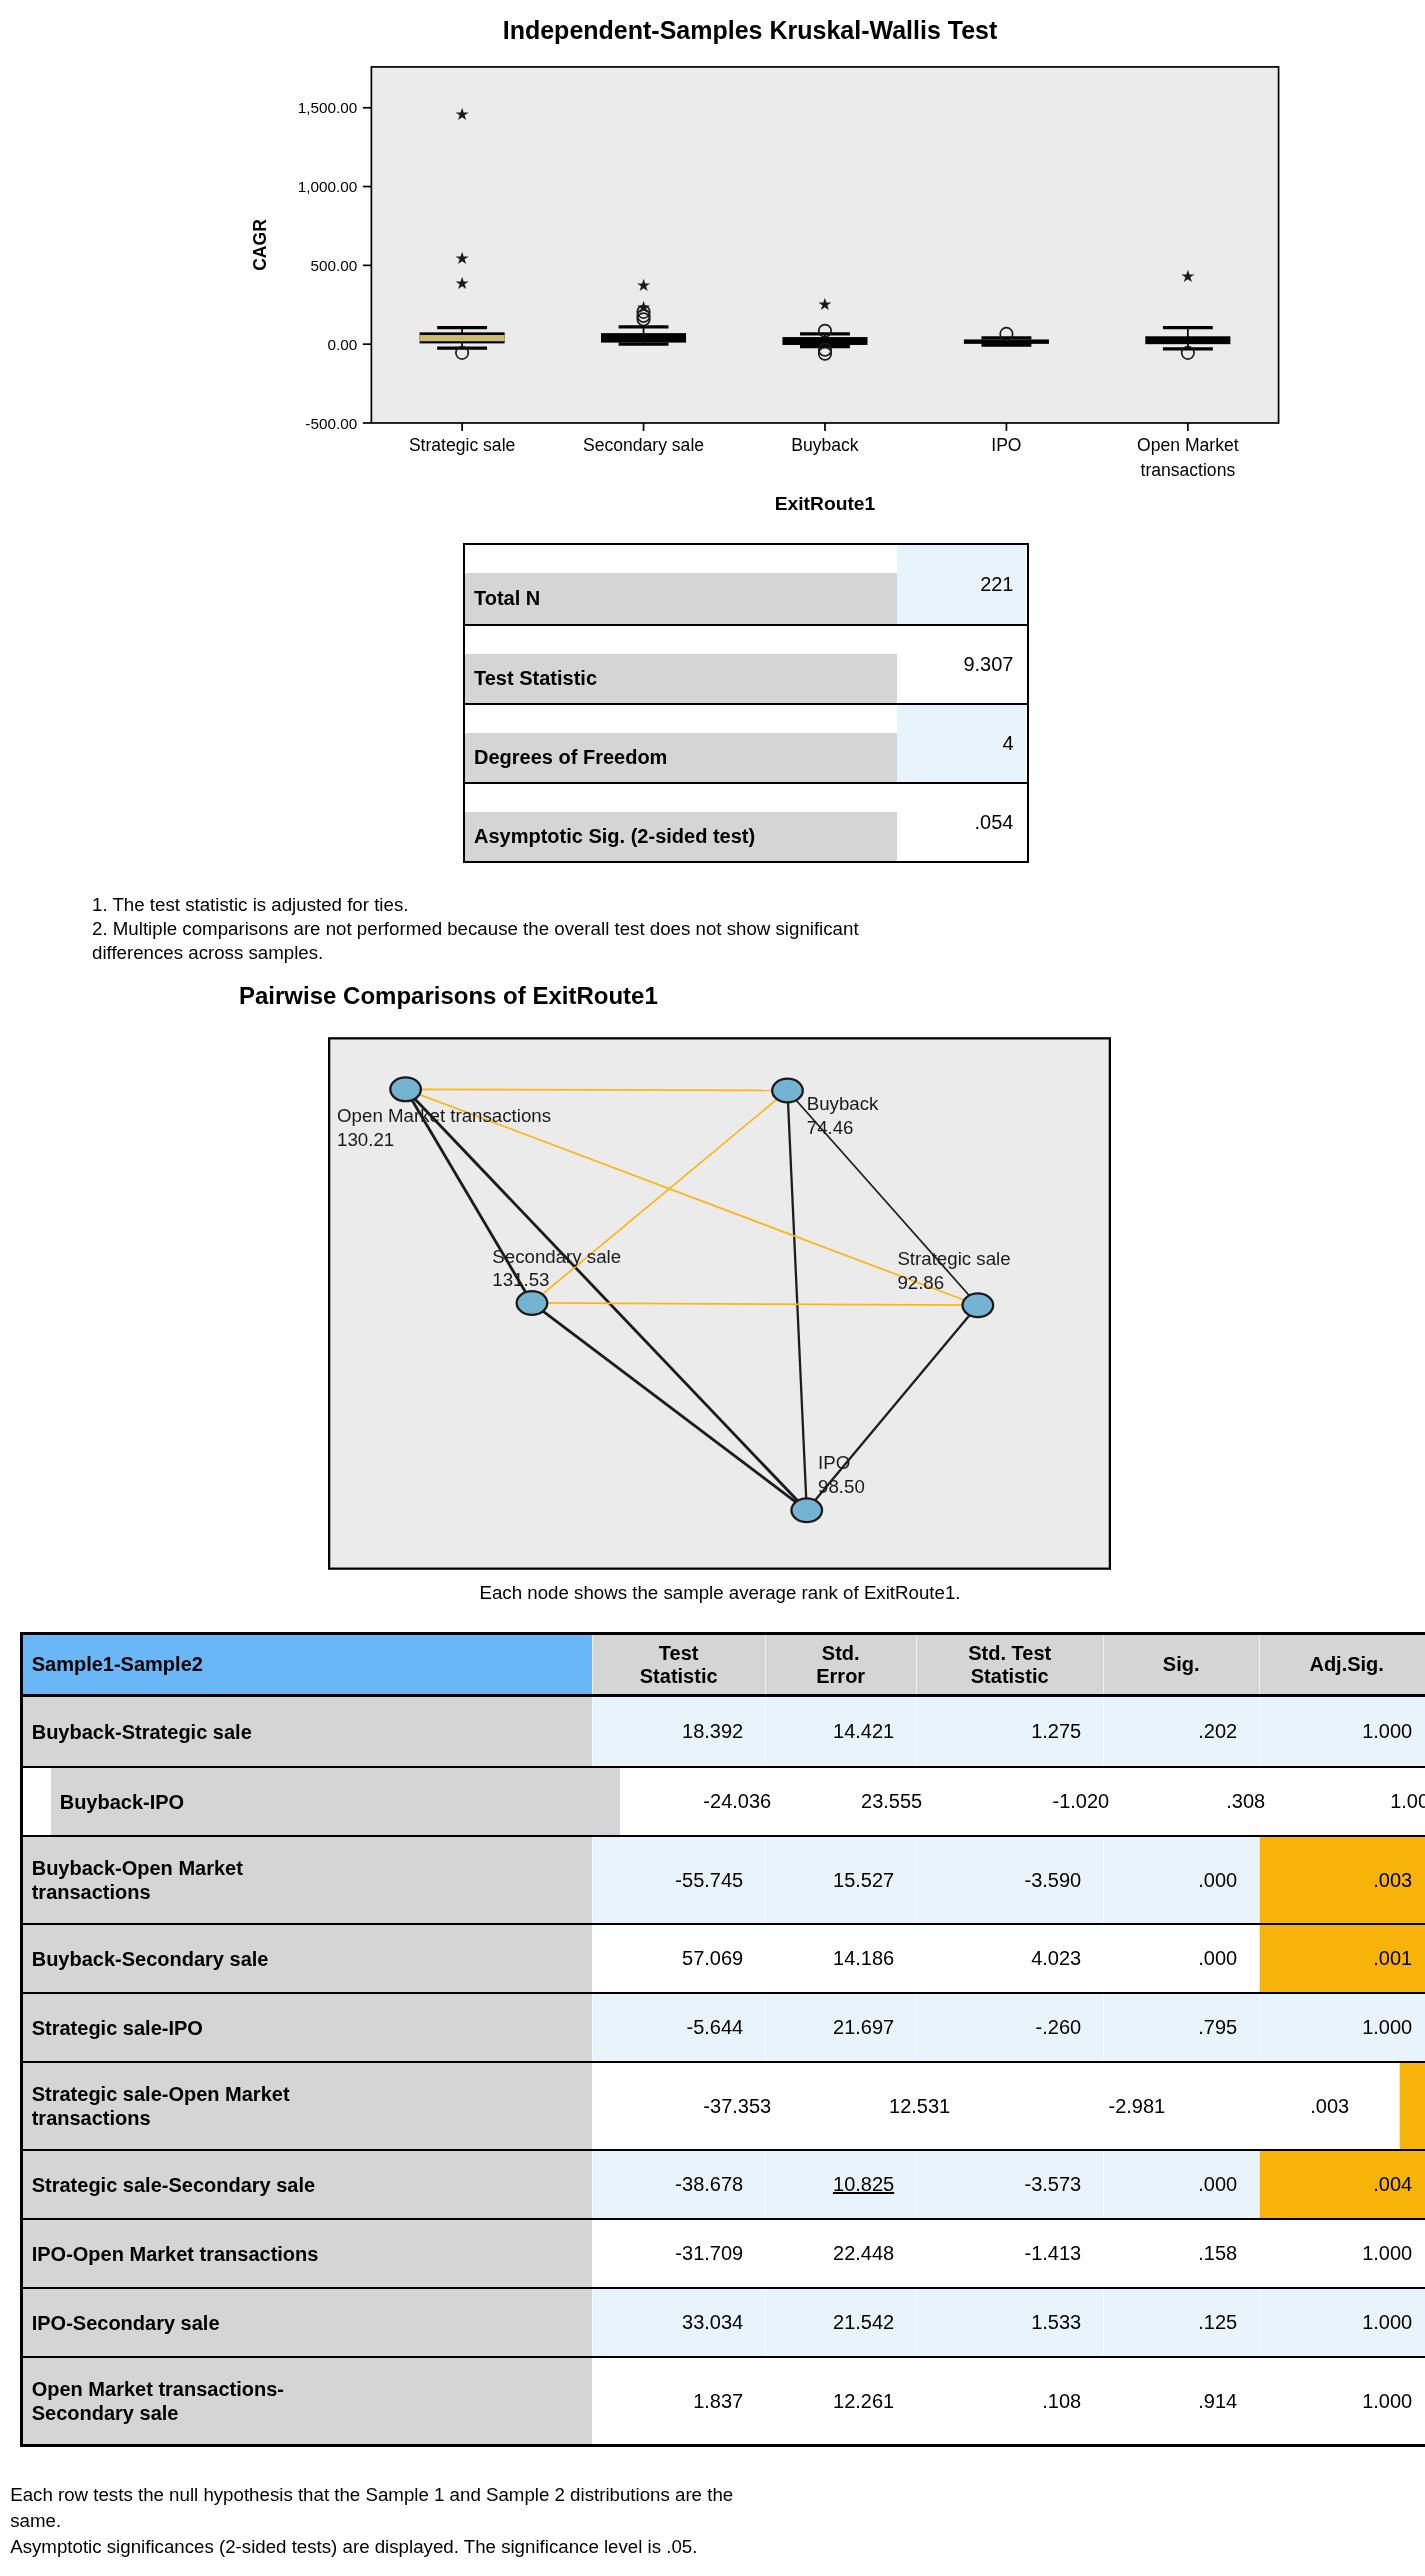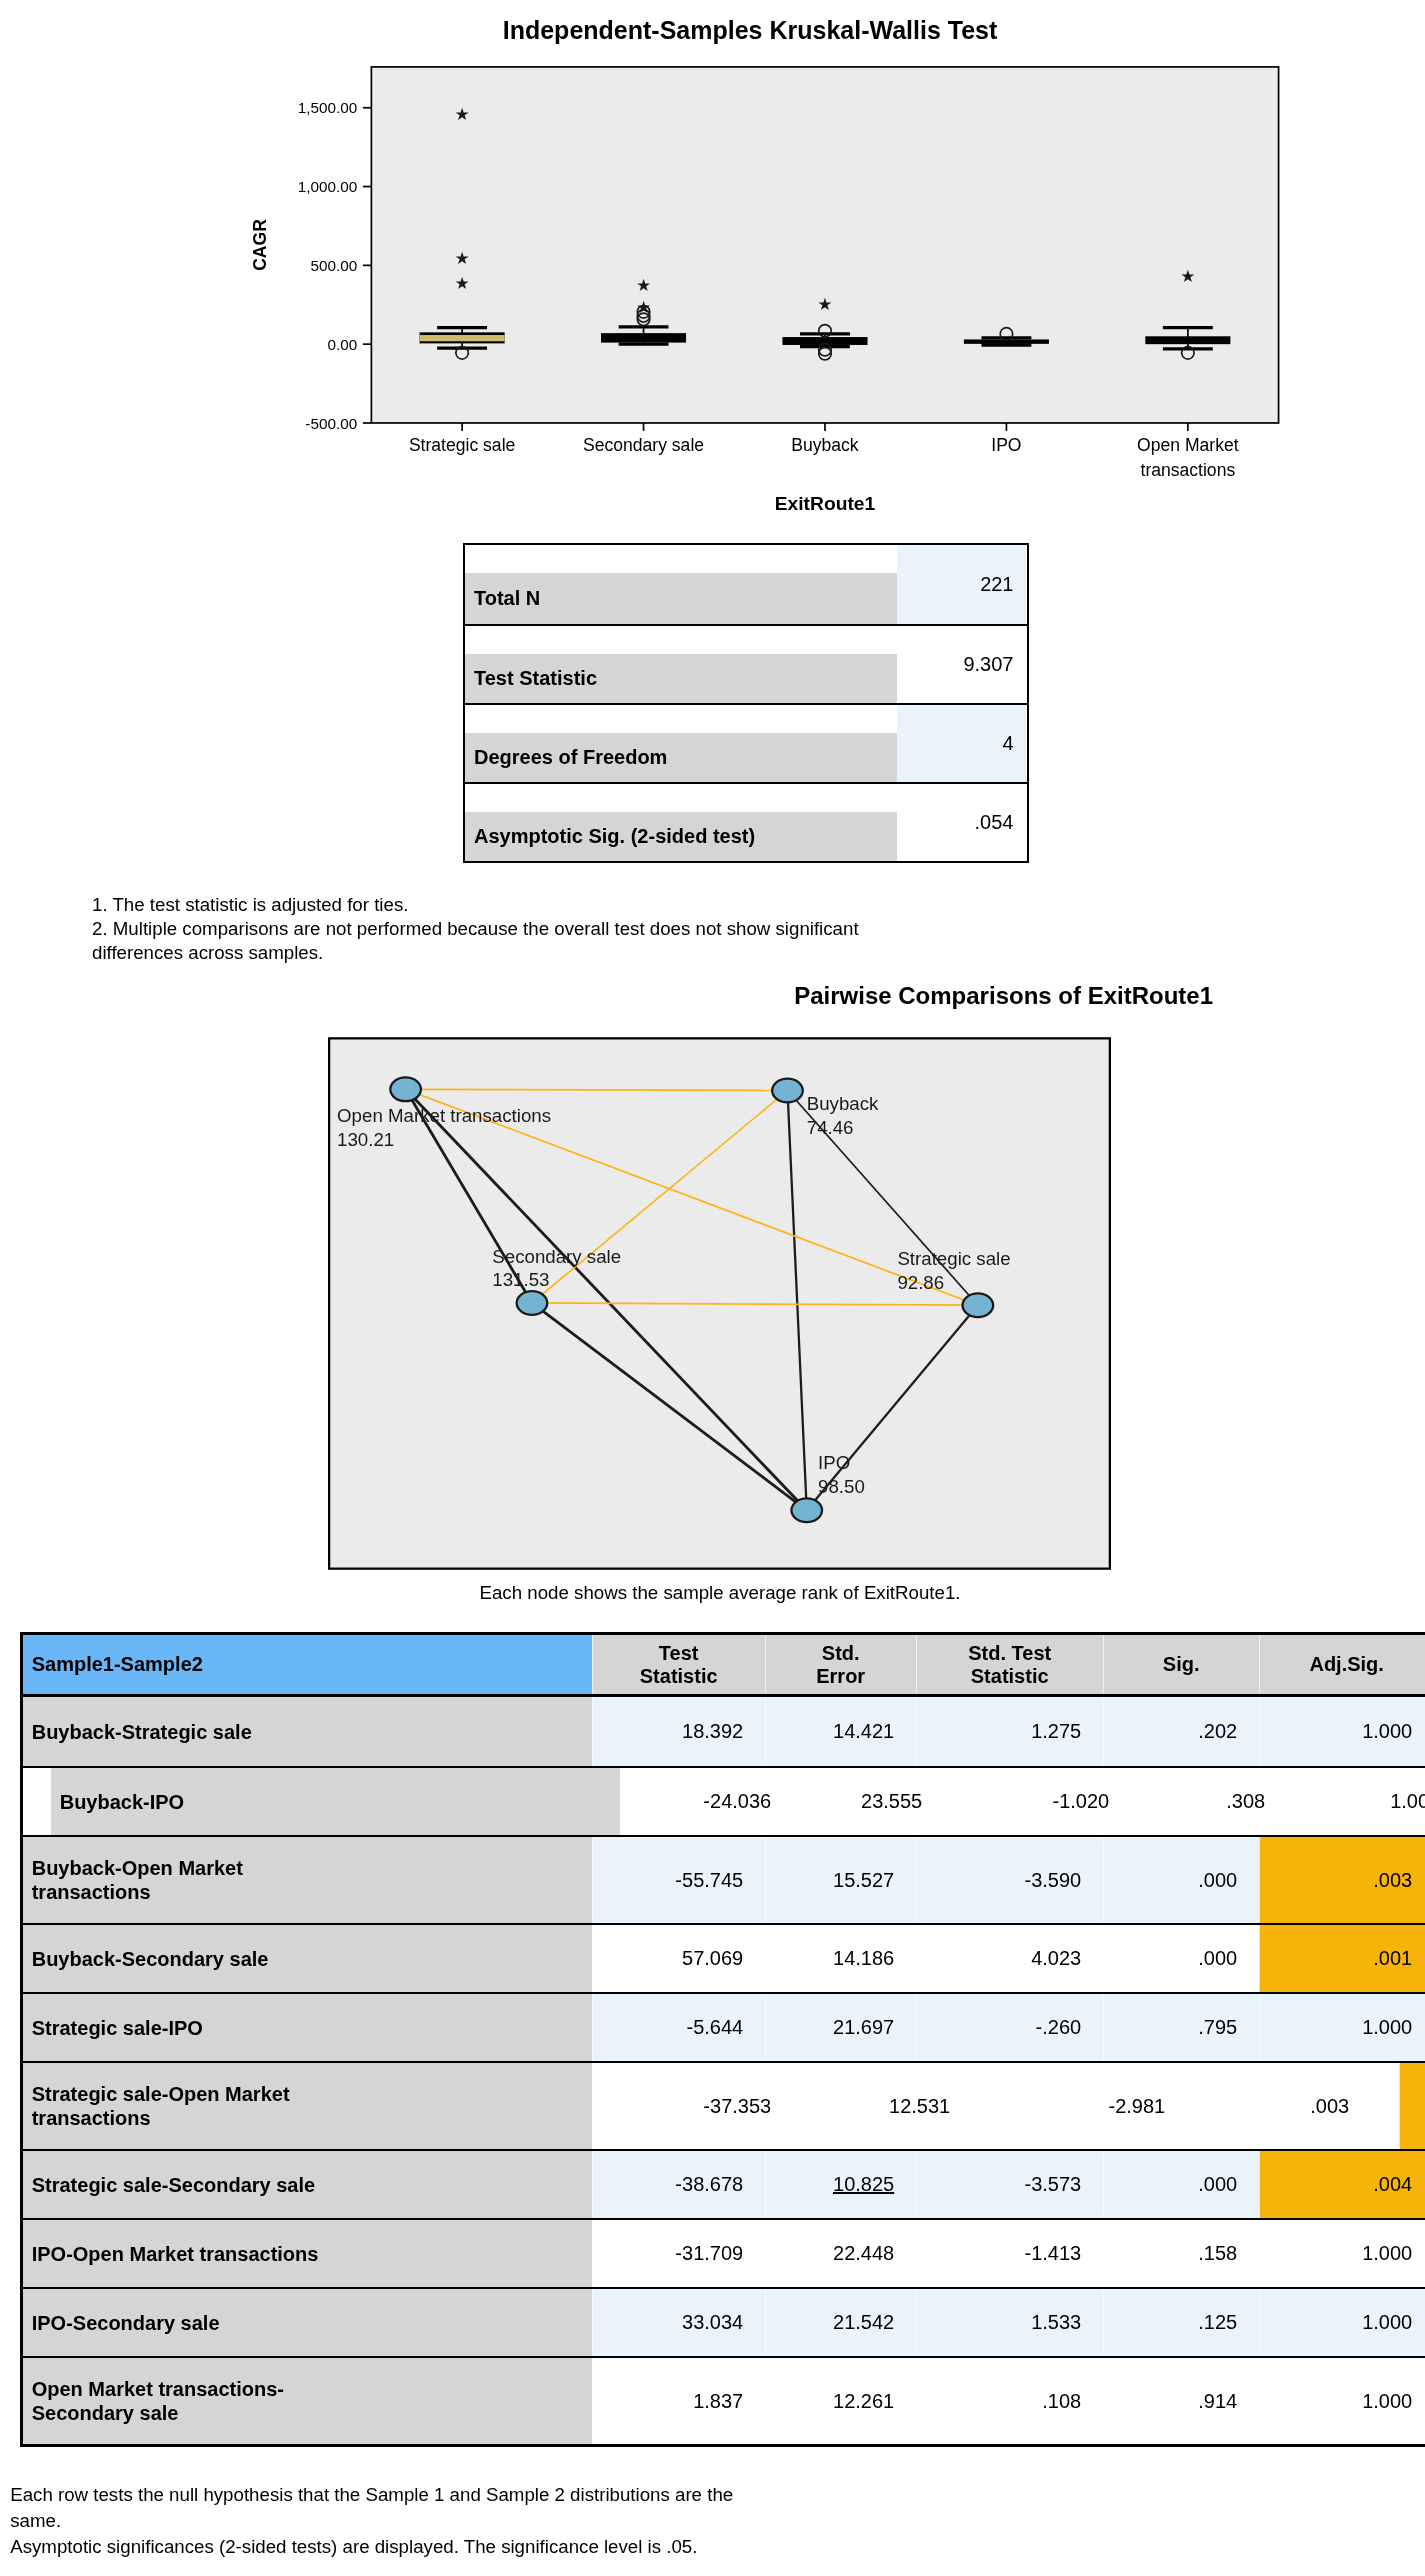--- a/index.html
+++ b/index.html
@@ -14,21 +14,21 @@
     font-size:25px; font-weight:bold; letter-spacing:0px; }
   #boxplot-svg { top:0; left:0; }
   #summary-table { top:543px; left:463px; width:566px; border:2.8px solid #000; }
   .sum-row { display:grid; grid-template-columns:432px 129px; height:79px; }
   .sum-row + .sum-row { border-top:2.3px solid #000; }
   .sum-label { background:#D5D5D5; display:flex; align-items:center; padding-left:9px;
     font-weight:bold; font-size:20px;margin-top:28px; }
   .sum-value { display:flex; align-items:center; justify-content:flex-end; padding-right:12.5px;
     font-size:20px; }
   .footnotes { top:893px; left:92px; width:1293px; font-size:18.7px; line-height:24px; }
-  .pairwise-title { top:982px; left:227px; width:986px; text-align:right;
+  .pairwise-title { top:982px; left:239px; width:986px; text-align:left;
     font-size:24px; font-weight:bold; }
   #network-svg { top:1037px; left:328px; }
   .diagram-caption { top:1582px; left:227px; width:986px; text-align:center; font-size:18.7px; }
   #pairwise-table { top:1632px; left:5.7px; width:1417px; border:3.4px solid #000;margin-left:14px; }
   .pw-row { display:grid; grid-template-columns:569px 173px 151px 187px 156px 175px; }
   .pw-header { height:62px; border-bottom:3.4px solid #000; }
   .pw-body { }
   .pw-body + .pw-body { border-top:2.3px solid #000; }
   .pw-cell { display:flex; align-items:center; font-size:20px; white-space:pre-line; }
   .pw-cell.num { justify-content:flex-end; padding-right:21.5px; border-left:1.7px solid rgba(255,255,255,0.65); }

